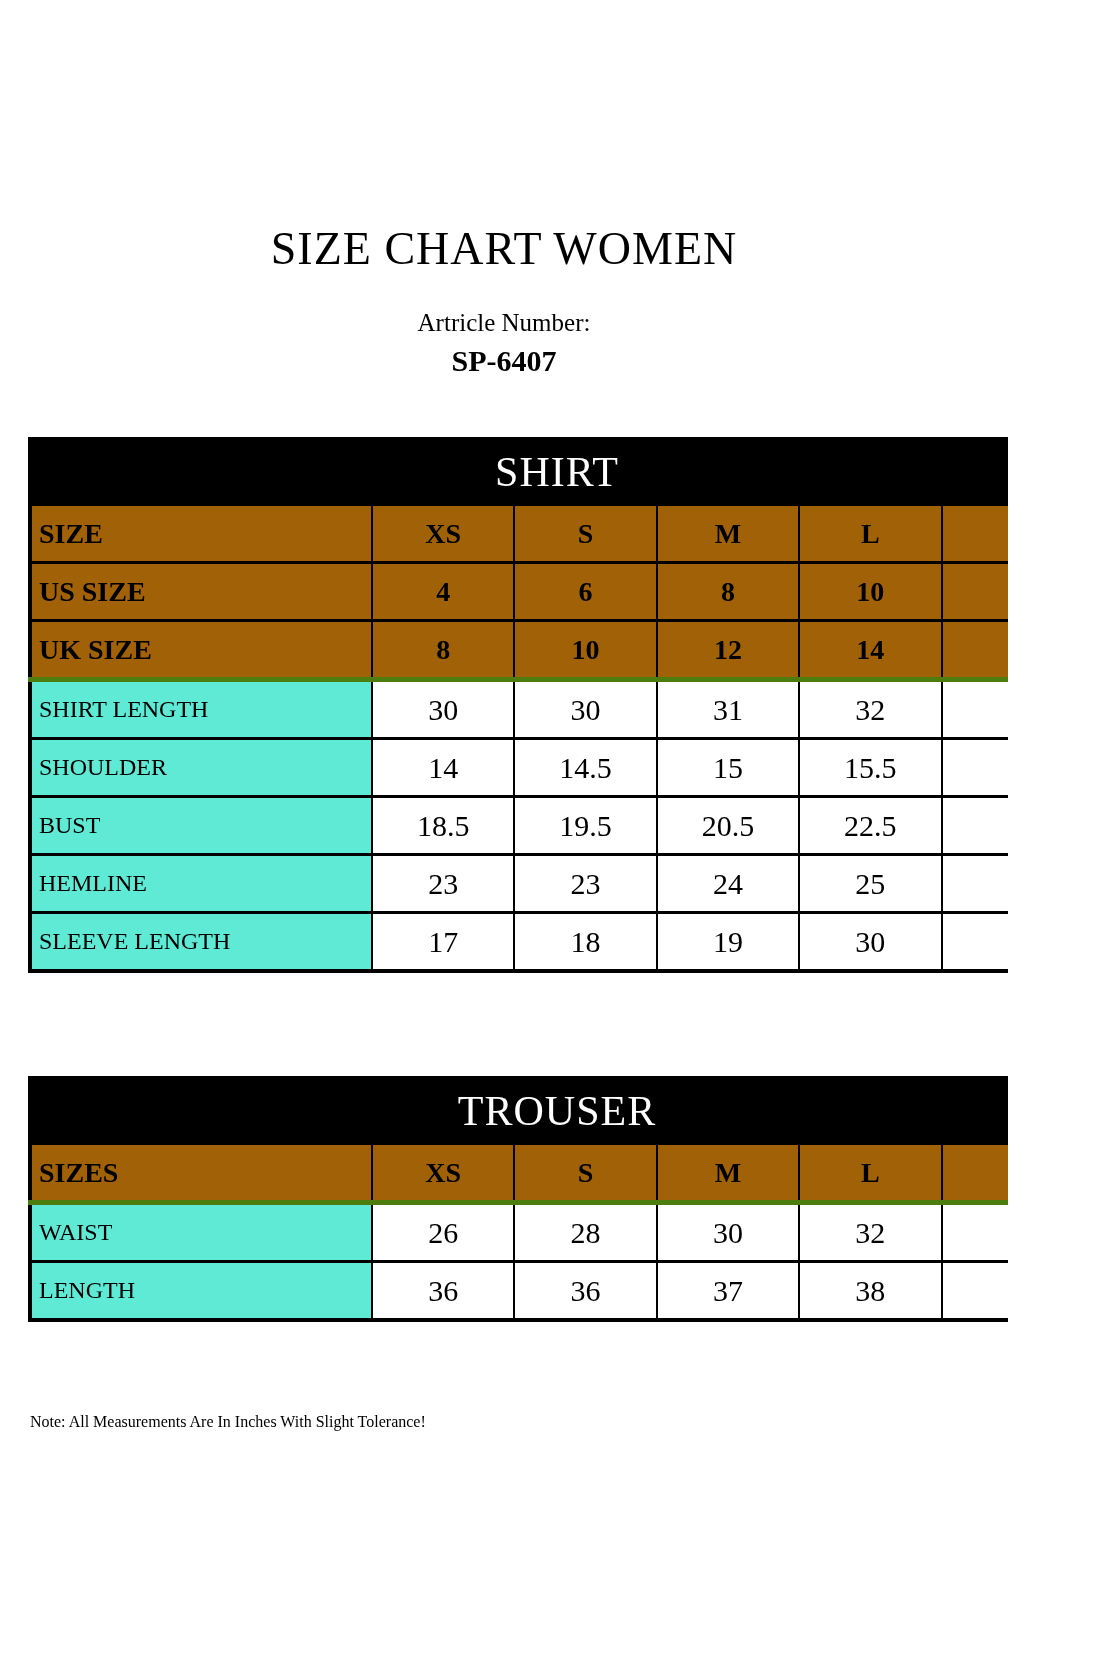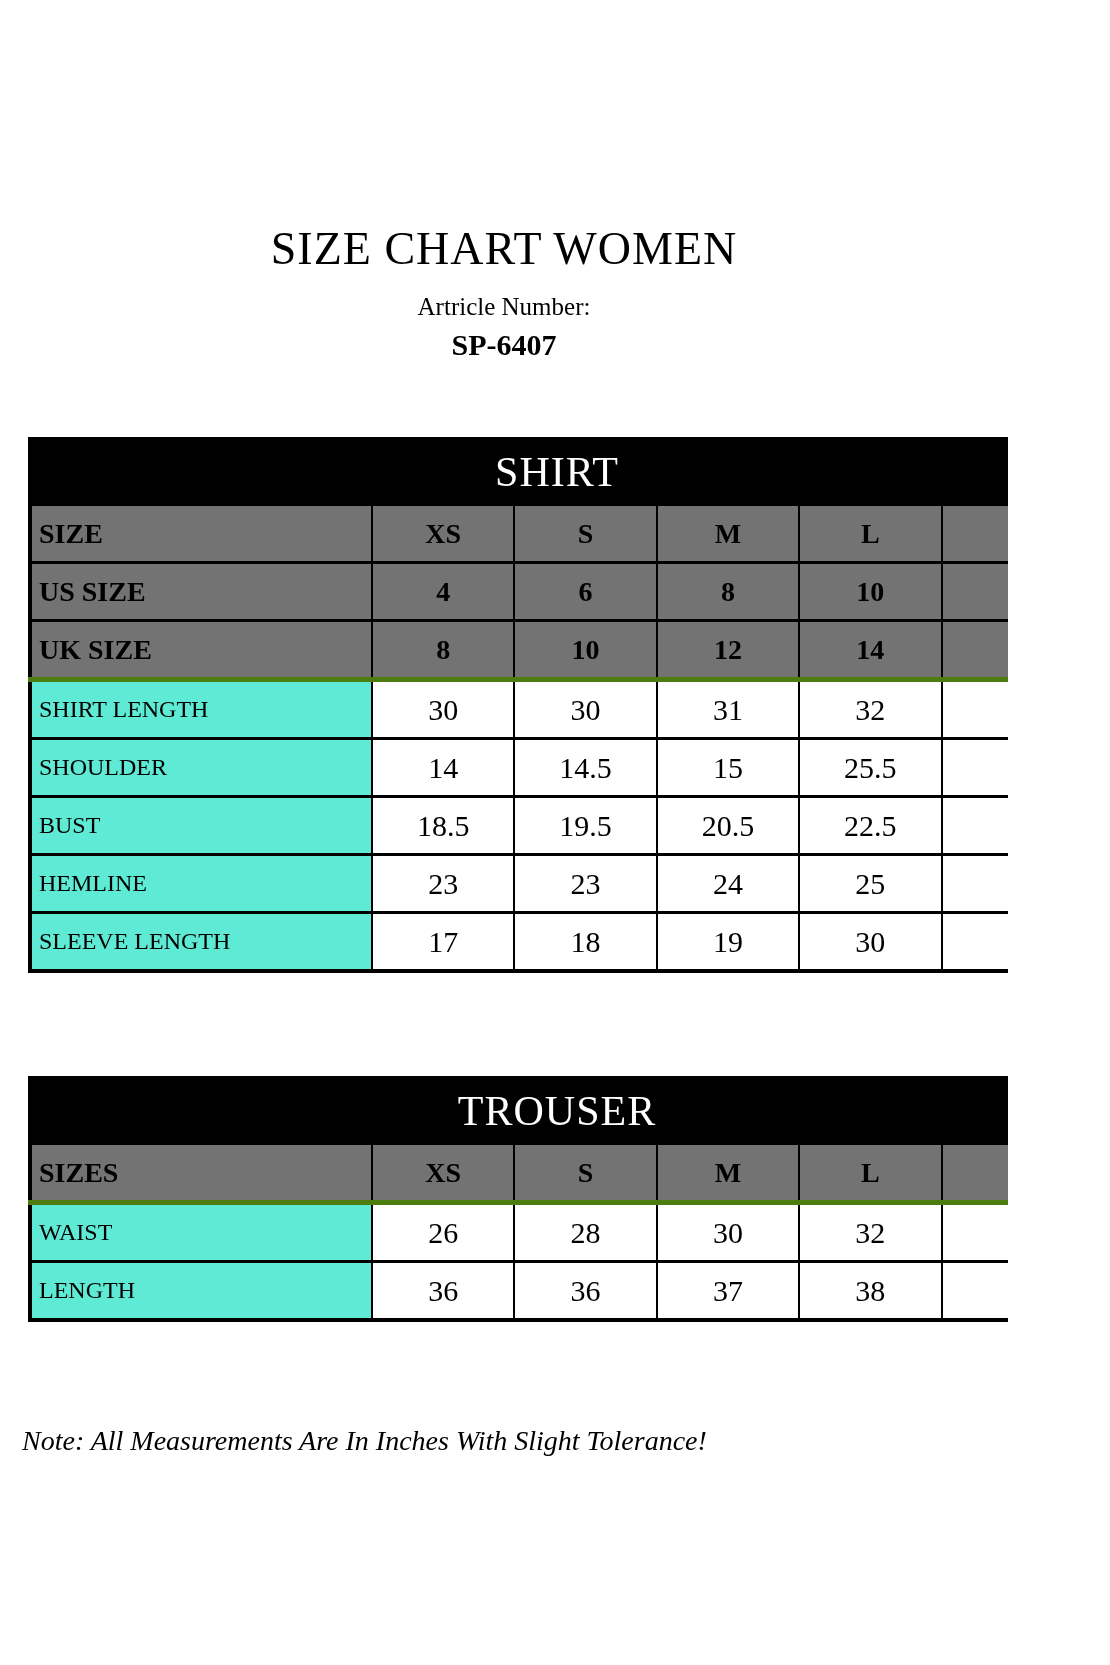--- a/index.html
+++ b/index.html
@@ -25,21 +25,21 @@
   .title {
     margin: 0;
     padding-top: 225px;
     text-align: center;
     font-size: 46px;
     font-weight: normal;
     letter-spacing: 1px;
     line-height: 1.05;
   }
   .article-label {
-    margin-top: 20px;
+    margin-top: 36px;
     text-align: center;
     font-size: 25px;
     line-height: 1.1;
   }
   .article-number {
     margin-top: 7px;
     text-align: center;
     font-size: 30px;
     font-weight: bold;
     line-height: 1.1;
@@ -74,21 +74,21 @@
   .size-table td.table-title {
     background: #000000;
     color: #ffffff;
     text-align: center;
     font-size: 42px;
     height: 62px;
     border: 0;
     letter-spacing: 1px;
   }
   .size-table tr.hdr-row td {
-    background: #737373;
+    background: #a16207;
     font-weight: bold;
   }
   .size-table tr.last-hdr td {
     border-bottom: 5px solid #4d7c0f;
   }
   .size-table td.lbl {
     text-align: left;
     padding-left: 7px;
   }
   .size-table tr.hdr-row td.lbl { font-size: 28px; }
@@ -101,25 +101,24 @@
   .size-table tr.data-row td.val {
     background: #ffffff;
     font-size: 30px;
     font-weight: normal;
     text-align: center;
   }
 
   
   .note {
     position: absolute;
-    left: 22px;
+    left: 30px;
     top: 1396px;
-    font-size: 28px;
+    font-size: 16px;
     line-height: 1.2;
-    font-style: italic;
   }
 </style>
 </head>
 <body>
 
 <div class="page">
 
   <h1 class="title">SIZE CHART WOMEN</h1>
 
   <div class="article-label">Artricle Number:</div>
@@ -168,21 +167,21 @@
           <td class="val">30</td>
           <td class="val">31</td>
           <td class="val">32</td>
           <td class="val"></td>
         </tr>
         <tr class="data-row">
           <td class="lbl">SHOULDER</td>
           <td class="val">14</td>
           <td class="val">14.5</td>
           <td class="val">15</td>
-          <td class="val">25.5</td>
+          <td class="val">15.5</td>
           <td class="val"></td>
         </tr>
         <tr class="data-row">
           <td class="lbl">BUST</td>
           <td class="val">18.5</td>
           <td class="val">19.5</td>
           <td class="val">20.5</td>
           <td class="val">22.5</td>
           <td class="val"></td>
         </tr>

